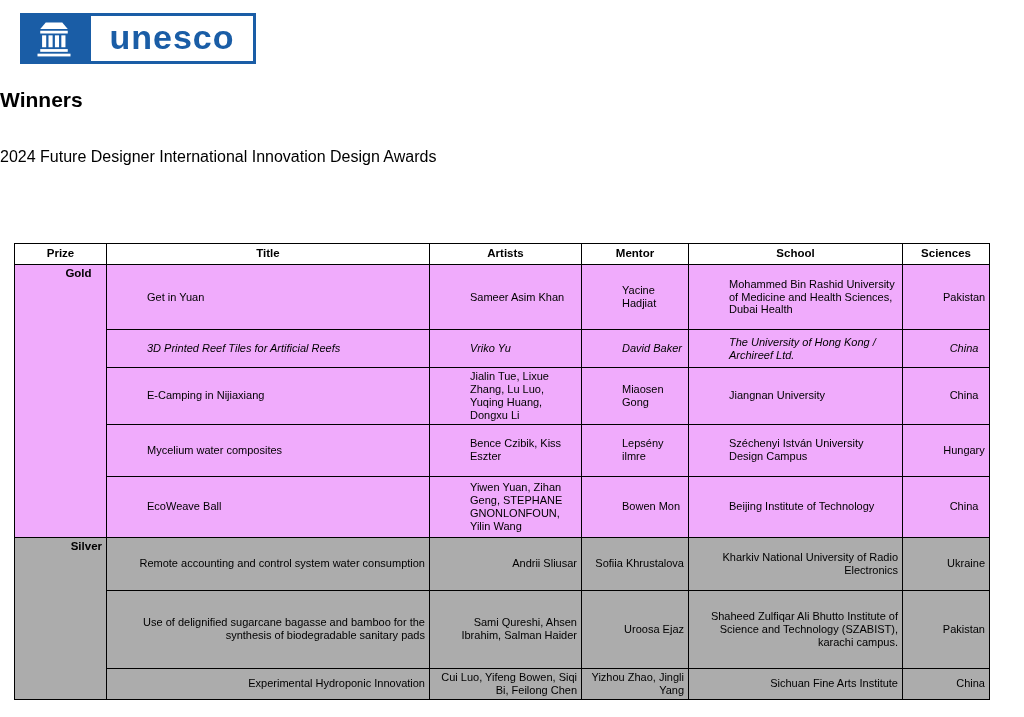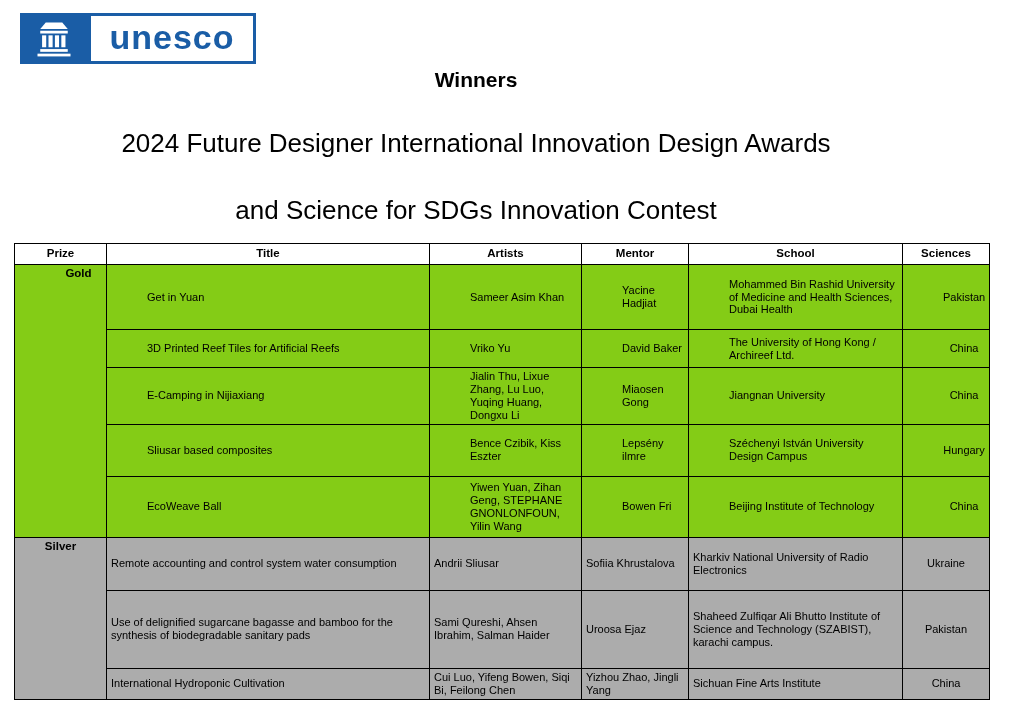--- a/index.html
+++ b/index.html
@@ -32,23 +32,23 @@
   .logo-wordmark span {
     color: #1a5da6;
     font-weight: bold;
     font-size: 34px;
     letter-spacing: 1px;
     line-height: 1;
     position: relative; top: -2px;
   }
 
   
-  .titles { position: absolute; left: 0; top: 68px; width: 952px; text-align: center; }
+  .titles { position: absolute; left: 0; top: 88px; width: 952px; }
   .title-main { font-size: 21px; font-weight: bold; margin-bottom: 17px; }
-  .title-sub  { font-size: 26px; font-weight: normal; margin-bottom: 16px; margin-top: 36px; }
+  .title-sub  { font-size: 16px; font-weight: normal; margin-bottom: 16px; margin-top: 36px; }
 
   
   .table-clip {
     position: absolute; left: 14px; top: 243px;
     width: 977px; height: 518px;
     overflow: hidden;
   }
   table.winners {
     border-collapse: collapse;
     table-layout: fixed;
@@ -72,25 +72,25 @@
   td.prize {
     font-weight: bold;
     text-align: center;
     vertical-align: top;
     padding-top: 3px;
     font-size: 11.5px;
   }
   td.cell-left   { text-align: left;   vertical-align: middle; }
   td.cell-center { text-align: center; vertical-align: middle; }
 
-  tr.gold   td { background: #84cc16; padding-left: 40px; }
-  tr.silver td { background: #acacac; }
+  tr.gold   td { background: #f0abfc; padding-left: 40px; }
+  tr.silver td { background: #acacac; text-align: right; }
 
   tr.r1 { height: 65px; }
-  tr.r2 { height: 38px; }
+  tr.r2 { height: 38px; font-style: italic; }
   tr.r3 { height: 46px; }
   tr.r4 { height: 52px; }
   tr.r5 { height: 61px; }
   tr.r6 { height: 53px; }
   tr.r7 { height: 78px; padding-left: 45px; }
   tr.r8 { height: 31px; }
 </style>
 </head>
 <body>
 
@@ -110,21 +110,20 @@
     </svg>
   </div>
   <div class="logo-wordmark">
     <span>unesco</span>
   </div>
 </div>
 
 <div class="titles">
   <div class="title-main">Winners</div>
   <div class="title-sub">2024 Future Designer International Innovation Design Awards</div>
-  <div class="title-sub">and Science for SDGs Innovation Contest</div>
 </div>
 
 <div class="table-clip">
   <table class="winners">
     <colgroup>
       <col style="width:92px">
         <col style="width:323px">
         <col style="width:152px">
       <col style="width:107px">
         <col style="width:214px">
@@ -151,56 +150,56 @@
       </tr>
       <tr class="gold r2">
         <td class="cell-left">3D Printed Reef Tiles for Artificial Reefs</td>
         <td class="cell-left">Vriko Yu</td>
         <td class="cell-left">David Baker</td>
         <td class="cell-left">The University of Hong Kong / Archireef Ltd.</td>
         <td class="cell-center">China</td>
       </tr>
       <tr class="gold r3">
         <td class="cell-left">E-Camping in Nijiaxiang</td>
-        <td class="cell-left">Jialin Thu, Lixue Zhang, Lu Luo, Yuqing Huang, Dongxu Li</td>
+        <td class="cell-left">Jialin Tue, Lixue Zhang, Lu Luo, Yuqing Huang, Dongxu Li</td>
         <td class="cell-left">Miaosen Gong</td>
         <td class="cell-left">Jiangnan University</td>
         <td class="cell-center">China</td>
       </tr>
       <tr class="gold r4">
-        <td class="cell-left">Sliusar based composites</td>
+        <td class="cell-left">Mycelium water composites</td>
         <td class="cell-left">Bence Czibik, Kiss Eszter</td>
         <td class="cell-left">Lepsény ilmre</td>
         <td class="cell-left">Széchenyi István University Design Campus</td>
         <td class="cell-center">Hungary</td>
       </tr>
       <tr class="gold r5">
         <td class="cell-left">EcoWeave Ball</td>
         <td class="cell-left">Yiwen Yuan, Zihan Geng, STEPHANE GNONLONFOUN, Yilin Wang</td>
-        <td class="cell-left">Bowen Fri</td>
+        <td class="cell-left">Bowen Mon</td>
         <td class="cell-left">Beijing Institute of Technology</td>
         <td class="cell-center">China</td>
       </tr>
       <tr class="silver r6">
         <td class="prize" rowspan="3">Silver</td>
         <td class="cell-left">Remote accounting and control system water consumption</td>
         <td class="cell-left">Andrii Sliusar</td>
         <td class="cell-left">Sofiia Khrustalova</td>
         <td class="cell-left">Kharkiv National University of Radio Electronics</td>
         <td class="cell-center">Ukraine</td>
       </tr>
       <tr class="silver r7">
         <td class="cell-left">Use of delignified sugarcane bagasse and bamboo for the synthesis of biodegradable sanitary pads</td>
         <td class="cell-left">Sami Qureshi, Ahsen Ibrahim, Salman Haider</td>
         <td class="cell-left">Uroosa Ejaz</td>
         <td class="cell-left">Shaheed Zulfiqar Ali Bhutto Institute of Science and Technology (SZABIST), karachi campus.</td>
         <td class="cell-center">Pakistan</td>
       </tr>
       <tr class="silver r8">
-        <td class="cell-left">International Hydroponic Cultivation</td>
+        <td class="cell-left">Experimental Hydroponic Innovation</td>
         <td class="cell-left">Cui Luo, Yifeng Bowen, Siqi Bi, Feilong Chen</td>
         <td class="cell-left">Yizhou Zhao, Jingli Yang</td>
         <td class="cell-left">Sichuan Fine Arts Institute</td>
         <td class="cell-center">China</td>
       </tr>
     </tbody>
   </table>
 </div>
 
 </body></html>

